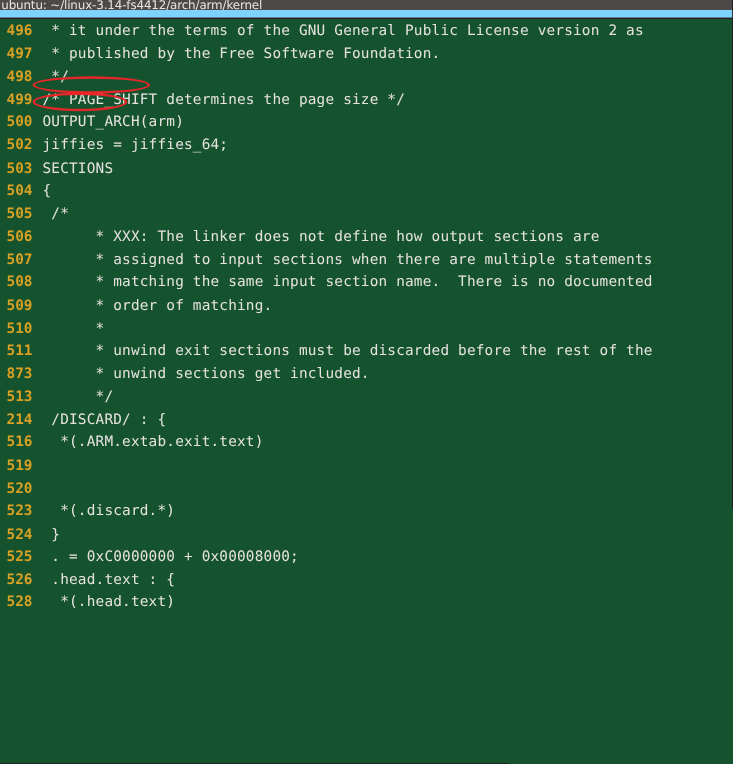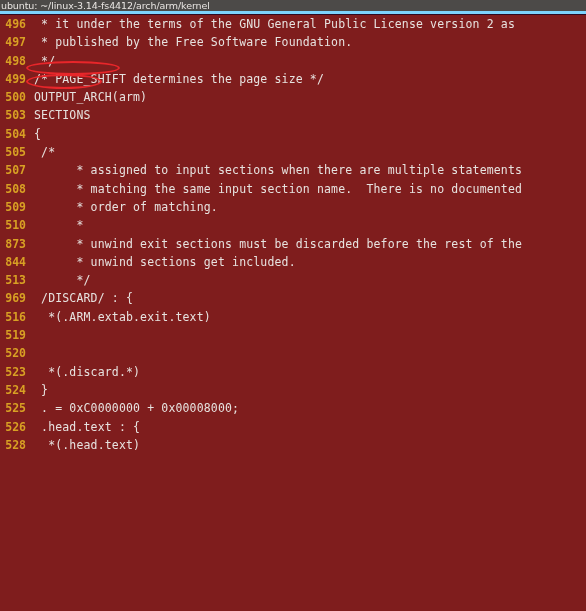--- a/index.html
+++ b/index.html
@@ -15,42 +15,42 @@
     background: #2d0a22;
     font-family: "DejaVu Sans Mono", monospace;
   }
   
   #titlebar {
     position: absolute;
     left: 0; top: 0;
     width: 586px;
     height: 14px;
     background: #4c4a48;
-    border-bottom: 3px solid #7dd3fc;
+    border-bottom: 6px solid #7dd3fc;
     box-sizing: border-box;
     display: flex;
     align-items: center;
     overflow: hidden;
   }
   #titlebar .title-text {
     font-family: "DejaVu Sans", sans-serif;
     font-size: 9.5px;
     color: #e8e5e2;
     white-space: nowrap;
     padding-left: 1px;
     line-height: 13px;
     letter-spacing: -0.1px;
   }
   
   #terminal {
     position: absolute;
     left: 0; top: 15px;
     width: 586px;
     height: 596px;
-    background: #7f1d1d;
+    background: #14532d;
     overflow: hidden;
   }
   .line {
     position: relative;
     height: 18.3px;
     white-space: pre;
     font-size: 11.5px;
     line-height: 18.3px;
     color: #e7e2df;
     letter-spacing: 0.15px;
@@ -87,31 +87,33 @@
     <span class="title-text">ubuntu: ~/linux-3.14-fs4412/arch/arm/kernel</span>
   </div>
 
   <div id="terminal">
     <div id="lines">
         <div class="line"><span class="lno">496</span><span class="ltxt"> * it under the terms of the GNU General Public License version 2 as</span></div>
         <div class="line"><span class="lno">497</span><span class="ltxt"> * published by the Free Software Foundation.</span></div>
         <div class="line"><span class="lno">498</span><span class="ltxt"> */</span></div>
         <div class="line"><span class="lno">499</span><span class="ltxt">/* PAGE_SHIFT determines the page size */</span></div>
         <div class="line"><span class="lno">500</span><span class="ltxt">OUTPUT_ARCH(arm)</span></div>
+        <div class="line"><span class="lno">502</span><span class="ltxt">jiffies = jiffies_64;</span></div>
         <div class="line"><span class="lno">503</span><span class="ltxt">SECTIONS</span></div>
         <div class="line"><span class="lno">504</span><span class="ltxt">{</span></div>
         <div class="line"><span class="lno">505</span><span class="ltxt"> /*</span></div>
+        <div class="line"><span class="lno">506</span><span class="ltxt">      * XXX: The linker does not define how output sections are</span></div>
         <div class="line"><span class="lno">507</span><span class="ltxt">      * assigned to input sections when there are multiple statements</span></div>
         <div class="line"><span class="lno">508</span><span class="ltxt">      * matching the same input section name.  There is no documented</span></div>
         <div class="line"><span class="lno">509</span><span class="ltxt">      * order of matching.</span></div>
         <div class="line"><span class="lno">510</span><span class="ltxt">      *</span></div>
-        <div class="line"><span class="lno">873</span><span class="ltxt">      * unwind exit sections must be discarded before the rest of the</span></div>
-        <div class="line"><span class="lno">844</span><span class="ltxt">      * unwind sections get included.</span></div>
+        <div class="line"><span class="lno">511</span><span class="ltxt">      * unwind exit sections must be discarded before the rest of the</span></div>
+        <div class="line"><span class="lno">873</span><span class="ltxt">      * unwind sections get included.</span></div>
         <div class="line"><span class="lno">513</span><span class="ltxt">      */</span></div>
-        <div class="line"><span class="lno">969</span><span class="ltxt"> /DISCARD/ : {</span></div>
+        <div class="line"><span class="lno">214</span><span class="ltxt"> /DISCARD/ : {</span></div>
         <div class="line"><span class="lno">516</span><span class="ltxt">  *(.ARM.extab.exit.text)</span></div>
         <div class="line"><span class="lno">519</span><span class="ltxt"></span></div>
         <div class="line"><span class="lno">520</span><span class="ltxt"></span></div>
         <div class="line"><span class="lno">523</span><span class="ltxt">  *(.discard.*)</span></div>
         <div class="line"><span class="lno">524</span><span class="ltxt"> }</span></div>
         <div class="line"><span class="lno">525</span><span class="ltxt"> . = 0xC0000000 + 0x00008000;</span></div>
         <div class="line"><span class="lno">526</span><span class="ltxt"> .head.text : {</span></div>
         <div class="line"><span class="lno">528</span><span class="ltxt">  *(.head.text)</span></div>
       </div>
   </div>

